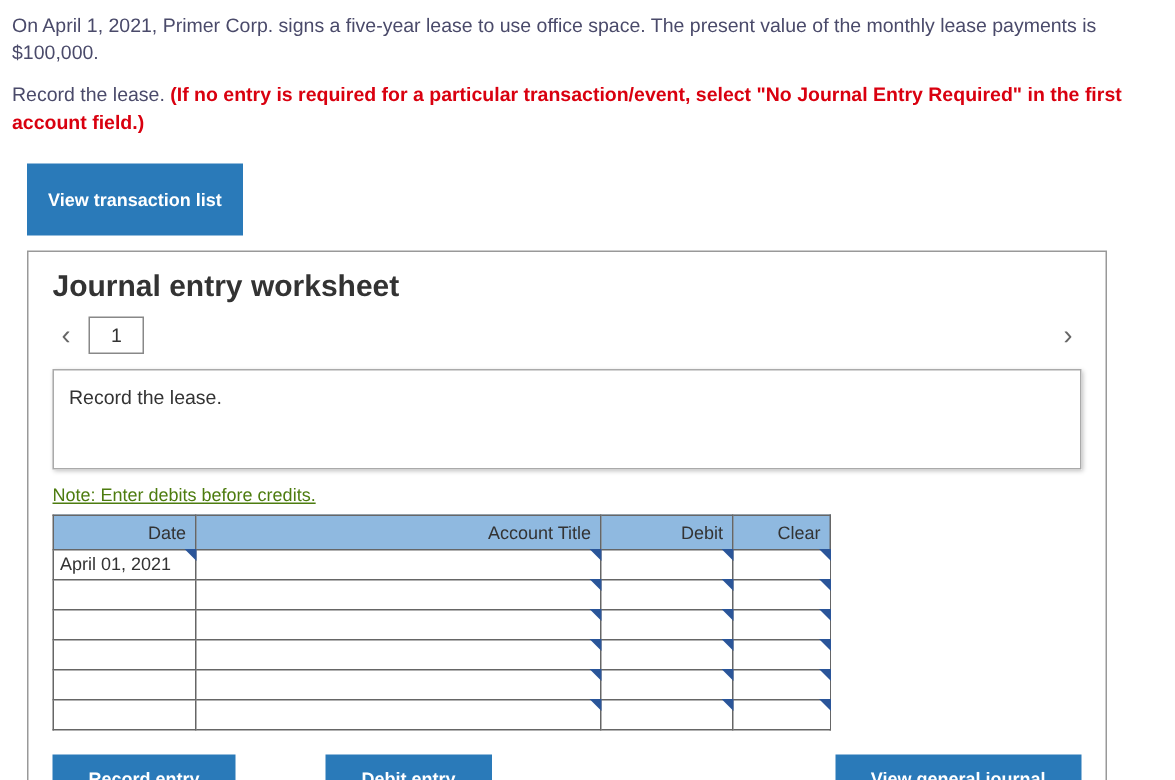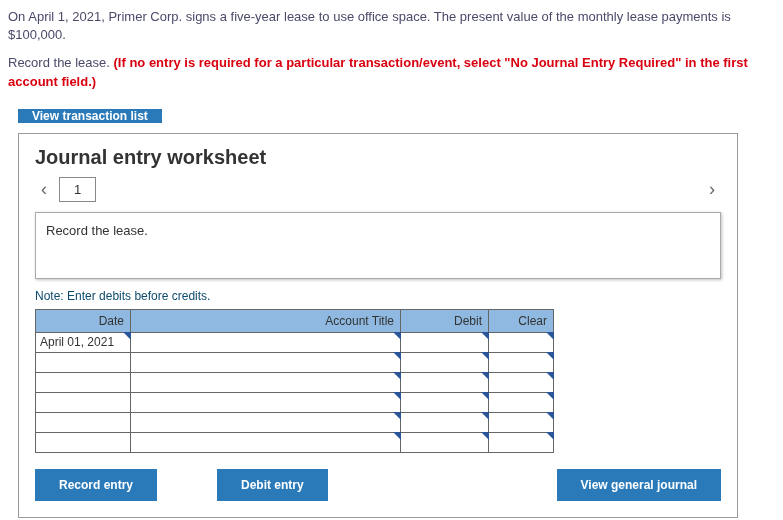--- a/index.html
+++ b/index.html
@@ -15,21 +15,21 @@
   .prompt {
     color: #4a4a6a;
     line-height: 1.4;
     margin-bottom: 10px;
   }
   .prompt .red { color: #d9000f; font-weight: bold; }
   .view-btn {
     background: #2a7ab9;
     color: #fff;
     border: none;
-    padding: 0 14px;
+    padding: 17px 14px;
     font-size: 12px;
     font-weight: bold;
     cursor: pointer;
     margin: 8px 0 10px 10px;
   }
   .worksheet-box {
     border: 1px solid #999;
     margin: 0 10px;
     padding: 12px 16px 16px 16px;
     width: 720px;
@@ -60,23 +60,24 @@
     margin-left: 6px;
   }
   .instruction-box {
     border: 1px solid #aaa;
     box-shadow: 1px 1px 3px rgba(0,0,0,0.25);
     padding: 10px 10px 40px 10px;
     margin-bottom: 10px;
     font-size: 13px;
   }
   .note-red {
-    color: #0c4a6e;
+    color: #4d7c0f;
     font-size: 12px;
     margin-bottom: 6px;
+    text-decoration: underline;
   }
   table.entry {
     border-collapse: collapse;
     margin-bottom: 16px;
   }
   table.entry th {
     background: #8fb9e0;
     border: 1px solid #666;
     font-weight: normal;
     font-size: 12px;

